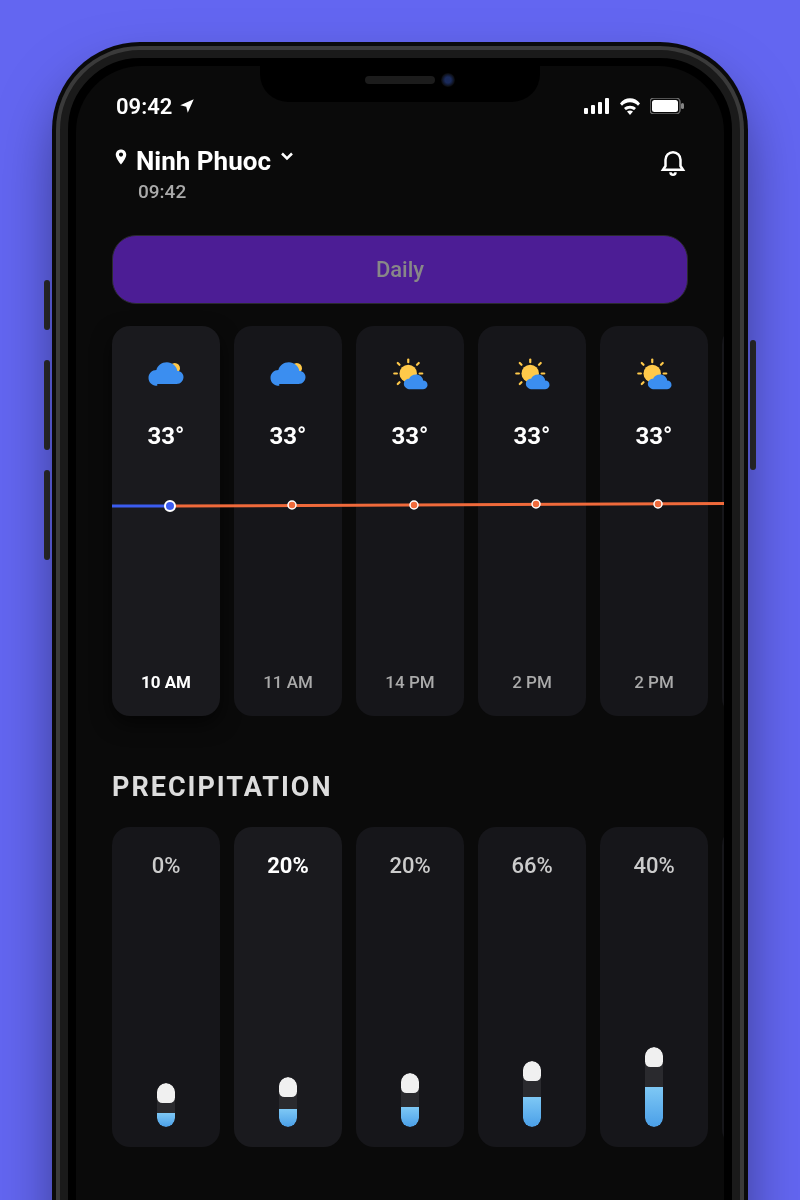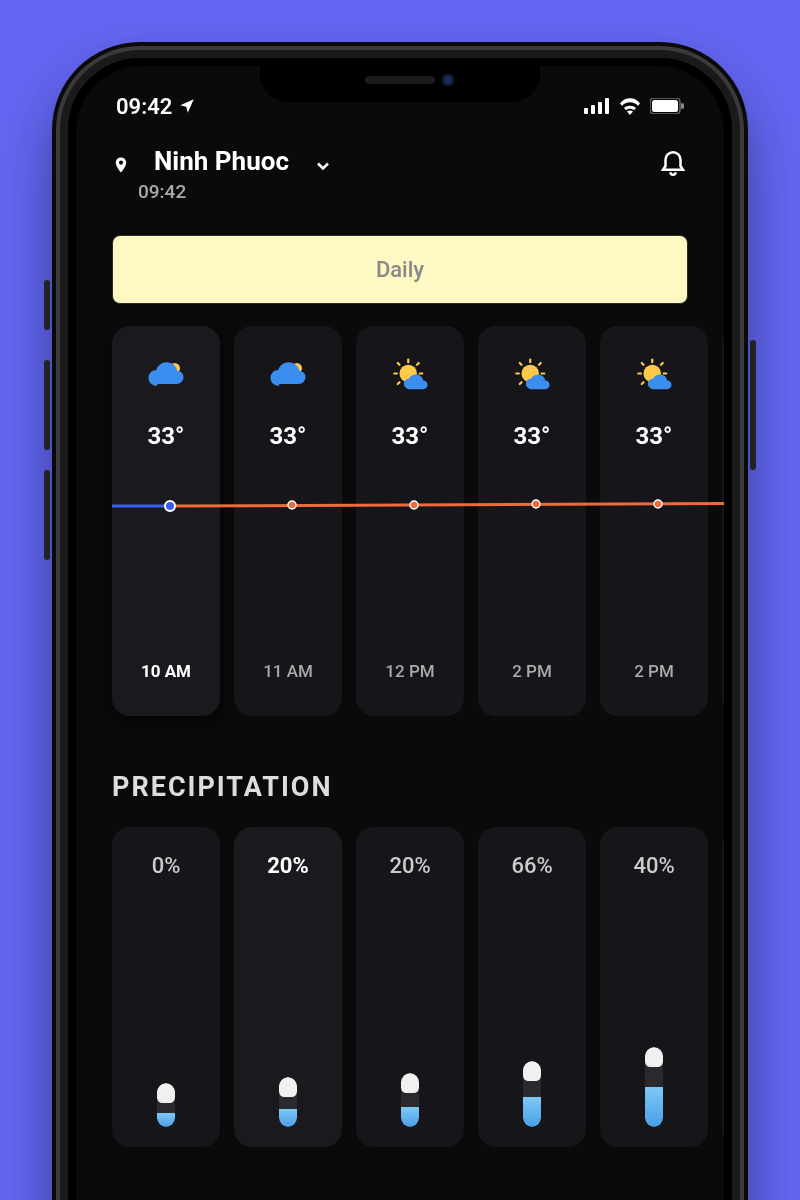--- a/index.html
+++ b/index.html
@@ -81,28 +81,28 @@
   }
   .status-left { display: flex; align-items: center; gap: 6px; }
   .status-right { display: flex; align-items: center; gap: 8px; }
   .header {
     padding: 20px 36px 10px 36px;
     display: flex;
     justify-content: space-between;
     align-items: flex-start;
   }
   .location-block { display: flex; flex-direction: column; gap: 4px; }
-  .location-row { display: flex; align-items: flex-end; gap: 24px; }
+  .location-row { display: flex; align-items: flex-start; gap: 6px; }
   .location-name { font-size: 26px; font-weight: 700; }
   .location-time { font-size: 19px; color: #aaa; font-weight: 500; margin-left: 26px; }
   .bell { width: 30px; height: 30px; }
   .tabs {
     margin: 22px 36px;
-    background: #fef9c3;
-    border-radius: 8px;
+    background: #4c1d95;
+    border-radius: 24px;
     display: flex;
     padding: 5px;
     border: 0.5px solid #2a2a2e;
   }
   .tab {
     flex: 1;
     text-align: center;
     padding: 16px 0;
     font-size: 22px;
     border-radius: 12px;
@@ -131,21 +131,21 @@
     padding: 30px 0 22px 0;
     position: relative;
     height: 390px;
   }
   .hour-card.selected {
     background: #1a1a1e;
     box-shadow: 0 8px 20px rgba(0,0,0,0.6);
   }
   .weather-icon { width: 42px; height: 42px; margin-bottom: 24px; }
   .temp { font-size: 24px; font-weight: 700; margin-bottom: 0; }
-  .hour-label { position: absolute; bottom: 35px; font-size: 17px; color: #aaa; font-weight: 500; }
+  .hour-label { position: absolute; bottom: 24px; font-size: 17px; color: #aaa; font-weight: 500; }
   .hour-card.selected .hour-label { color: #fff; font-weight: 700; }
   .temp-line {
     position: absolute;
     top: 165px;
     left: 36px;
     right: 0;
     height: 30px;
     pointer-events: none;
   }
   .section-title {
@@ -287,21 +287,21 @@
                 <line x1="6" y1="20" x2="9" y2="20"></line>
                 <line x1="35" y1="20" x2="38" y2="20"></line>
                 <line x1="10" y1="8" x2="12" y2="10"></line>
                 <line x1="32" y1="30" x2="34" y2="32"></line>
                 <line x1="10" y1="32" x2="12" y2="30"></line>
                 <line x1="32" y1="10" x2="34" y2="8"></line>
               </g>
               <path d="M24 38c-4 0-7-3-7-6 0-3 2-6 6-6 1-3 4-5 8-5 4 0 8 3 8 7 3 0 5 2 5 5s-3 5-6 5H24z" fill="#3b8ef0"></path>
             </svg></div>
           <div class="temp">33°</div>
-          <div class="hour-label">12 PM</div>
+          <div class="hour-label">14 PM</div>
         </div>
         <div class="hour-card">
           <div class="weather-icon"><svg viewBox="0 0 48 48">
               <circle cx="22" cy="20" r="10" fill="#ffc94a"></circle>
               <g stroke="#ffc94a" stroke-width="2.5" stroke-linecap="round">
                 <line x1="22" y1="4" x2="22" y2="7"></line>
                 <line x1="22" y1="33" x2="22" y2="36"></line>
                 <line x1="6" y1="20" x2="9" y2="20"></line>
                 <line x1="35" y1="20" x2="38" y2="20"></line>
                 <line x1="10" y1="8" x2="12" y2="10"></line>

